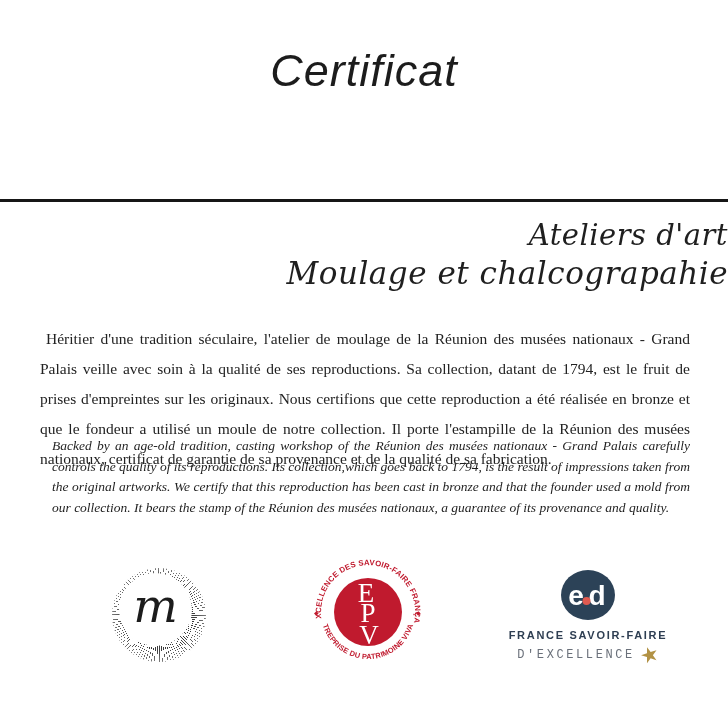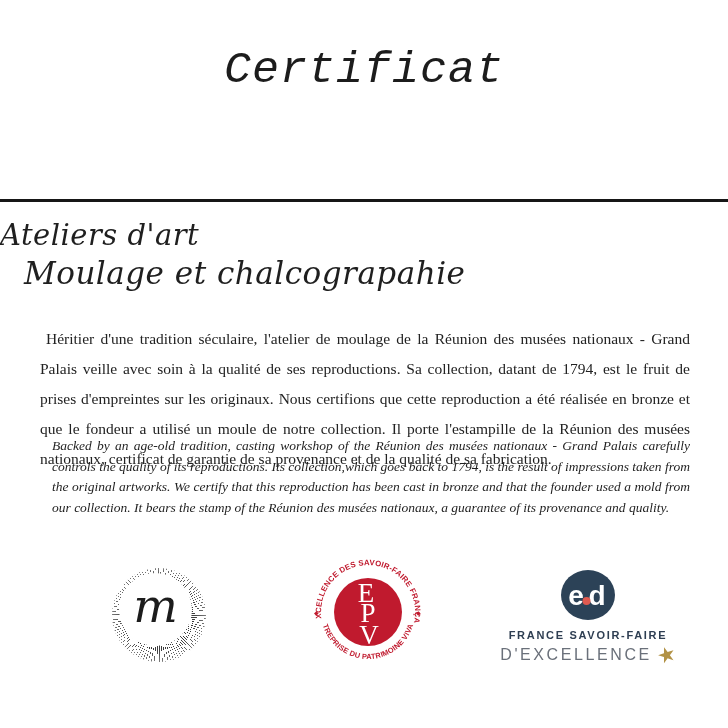--- a/index.html
+++ b/index.html
@@ -13,42 +13,42 @@
     color: #1b1b1b;
   }
 
   
   .title-block {
     position: absolute;
     top: 42px; left: 0; right: 0;
     text-align: center;
   }
   .title-line {
-    font-family: Liberation Mono, monospace;
+    font-family: Liberation Sans, sans-serif;
     font-style: italic;
     font-weight: 400;
     font-size: 45px;
     line-height: 58px;
     color: #1c1c1c;
     letter-spacing: 1px;
   }
 
   
   .rule {
     position: absolute;
     top: 199px; left: 0;
     width: 728px; height: 3px;
     background: #161616;
   }
 
   
   .subtitle-block {
     position: absolute;
     top: 216px; left: 0; right: 0;
-    text-align: left;
+    text-align: right;
   }
   .subtitle-line {
     font-family: "DejaVu Serif", serif;
     font-style: italic;
     font-size: 29px;
     line-height: 38px;
     color: #1f1f1f;
     letter-spacing: 0.5px;
   }
   .subtitle-line.second { font-size: 31px; padding-left: 24px; }
@@ -133,25 +133,26 @@
   .fsf-line1 {
     margin-top: 5px;
     font-size: 11px;
     font-weight: 700;
     letter-spacing: 1.7px;
     color: #2e3e52;
     white-space: nowrap;
   }
   .fsf-line2-row { display: flex; align-items: center; margin-top: 3px; }
   .fsf-line2 {
-    font-size: 16px;
+    font-size: 12px;
     font-weight: 400;
     letter-spacing: 2.6px;
     color: #6a707a;
     white-space: nowrap;
+    font-family: Liberation Mono, monospace;
   }
   .fsf-star {
     display: inline-block;
     margin-left: 5px;
     font-size: 21px;
     line-height: 1;
     color: #b29245;
     transform: rotate(-18deg);
   }
 </style>

